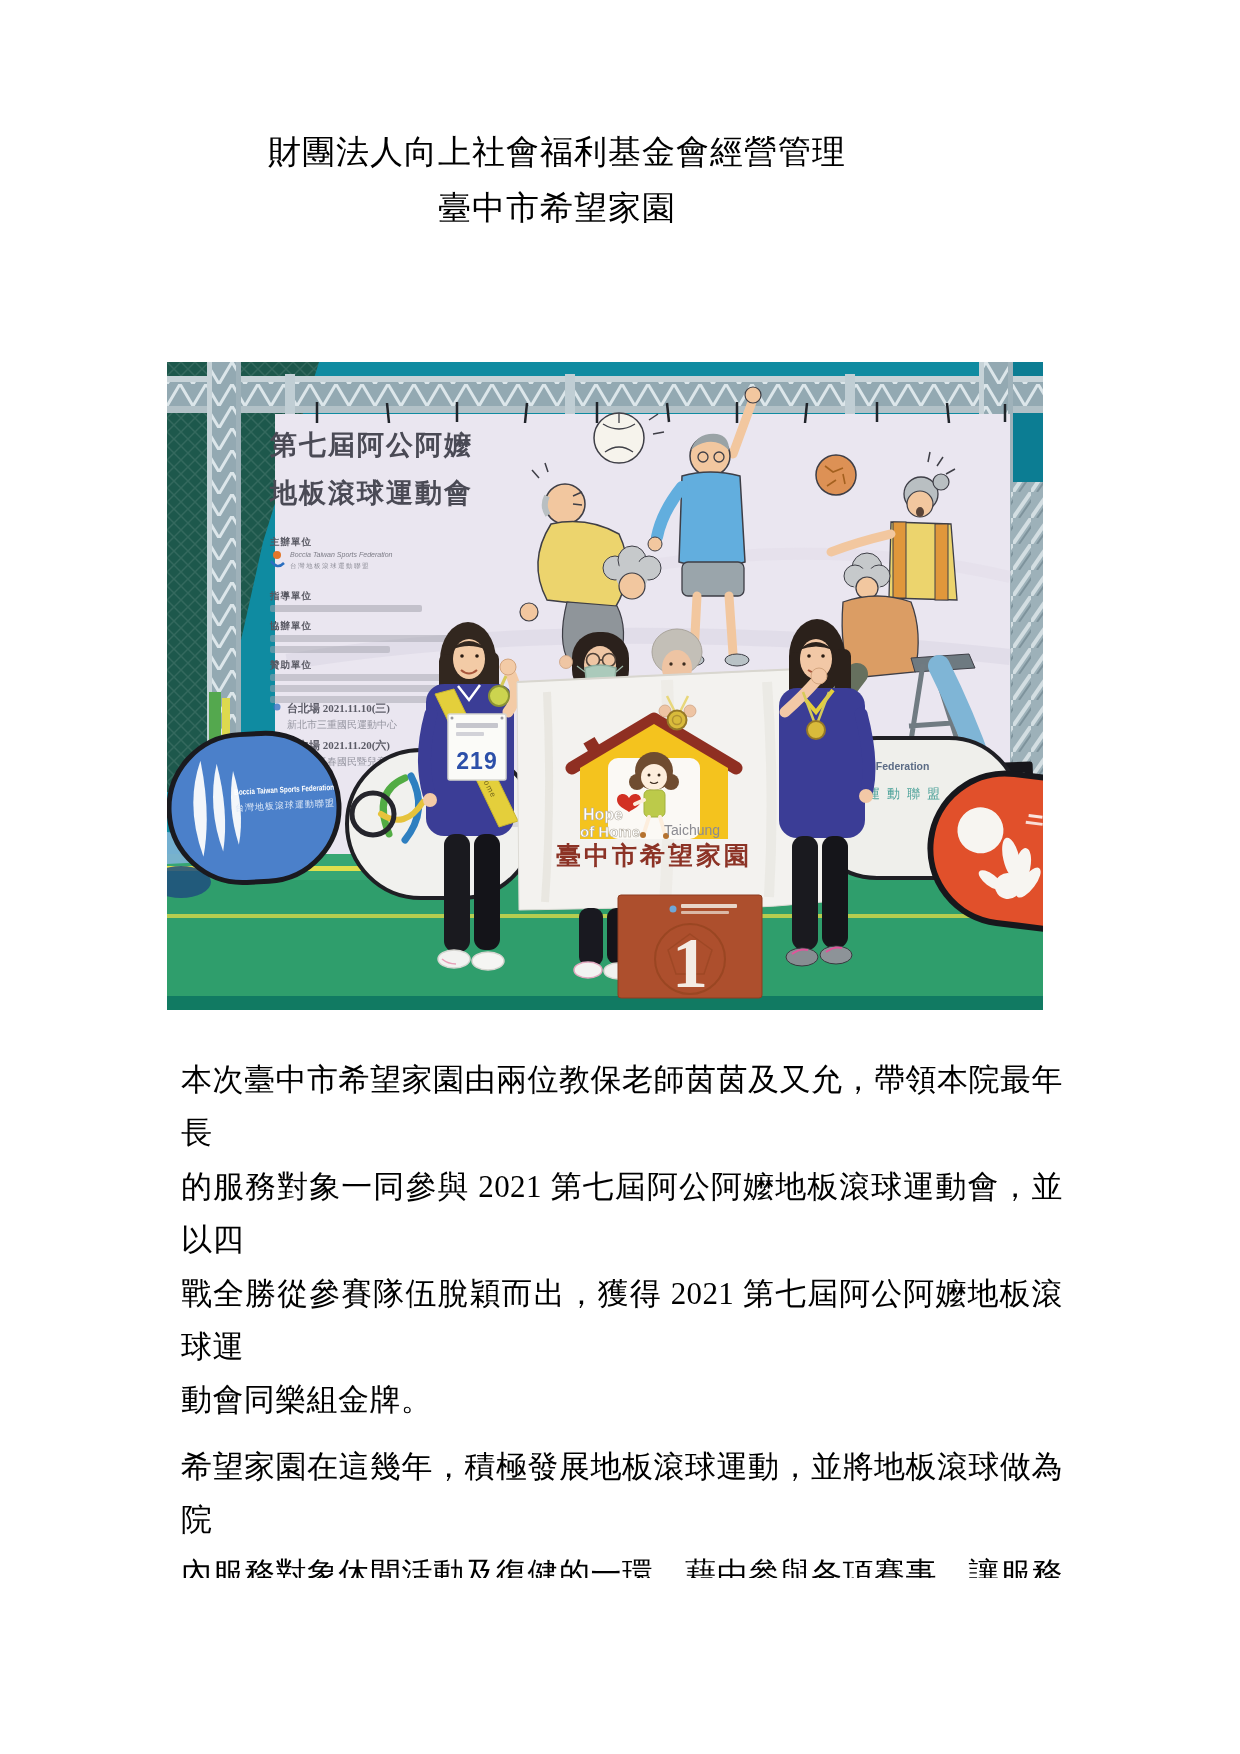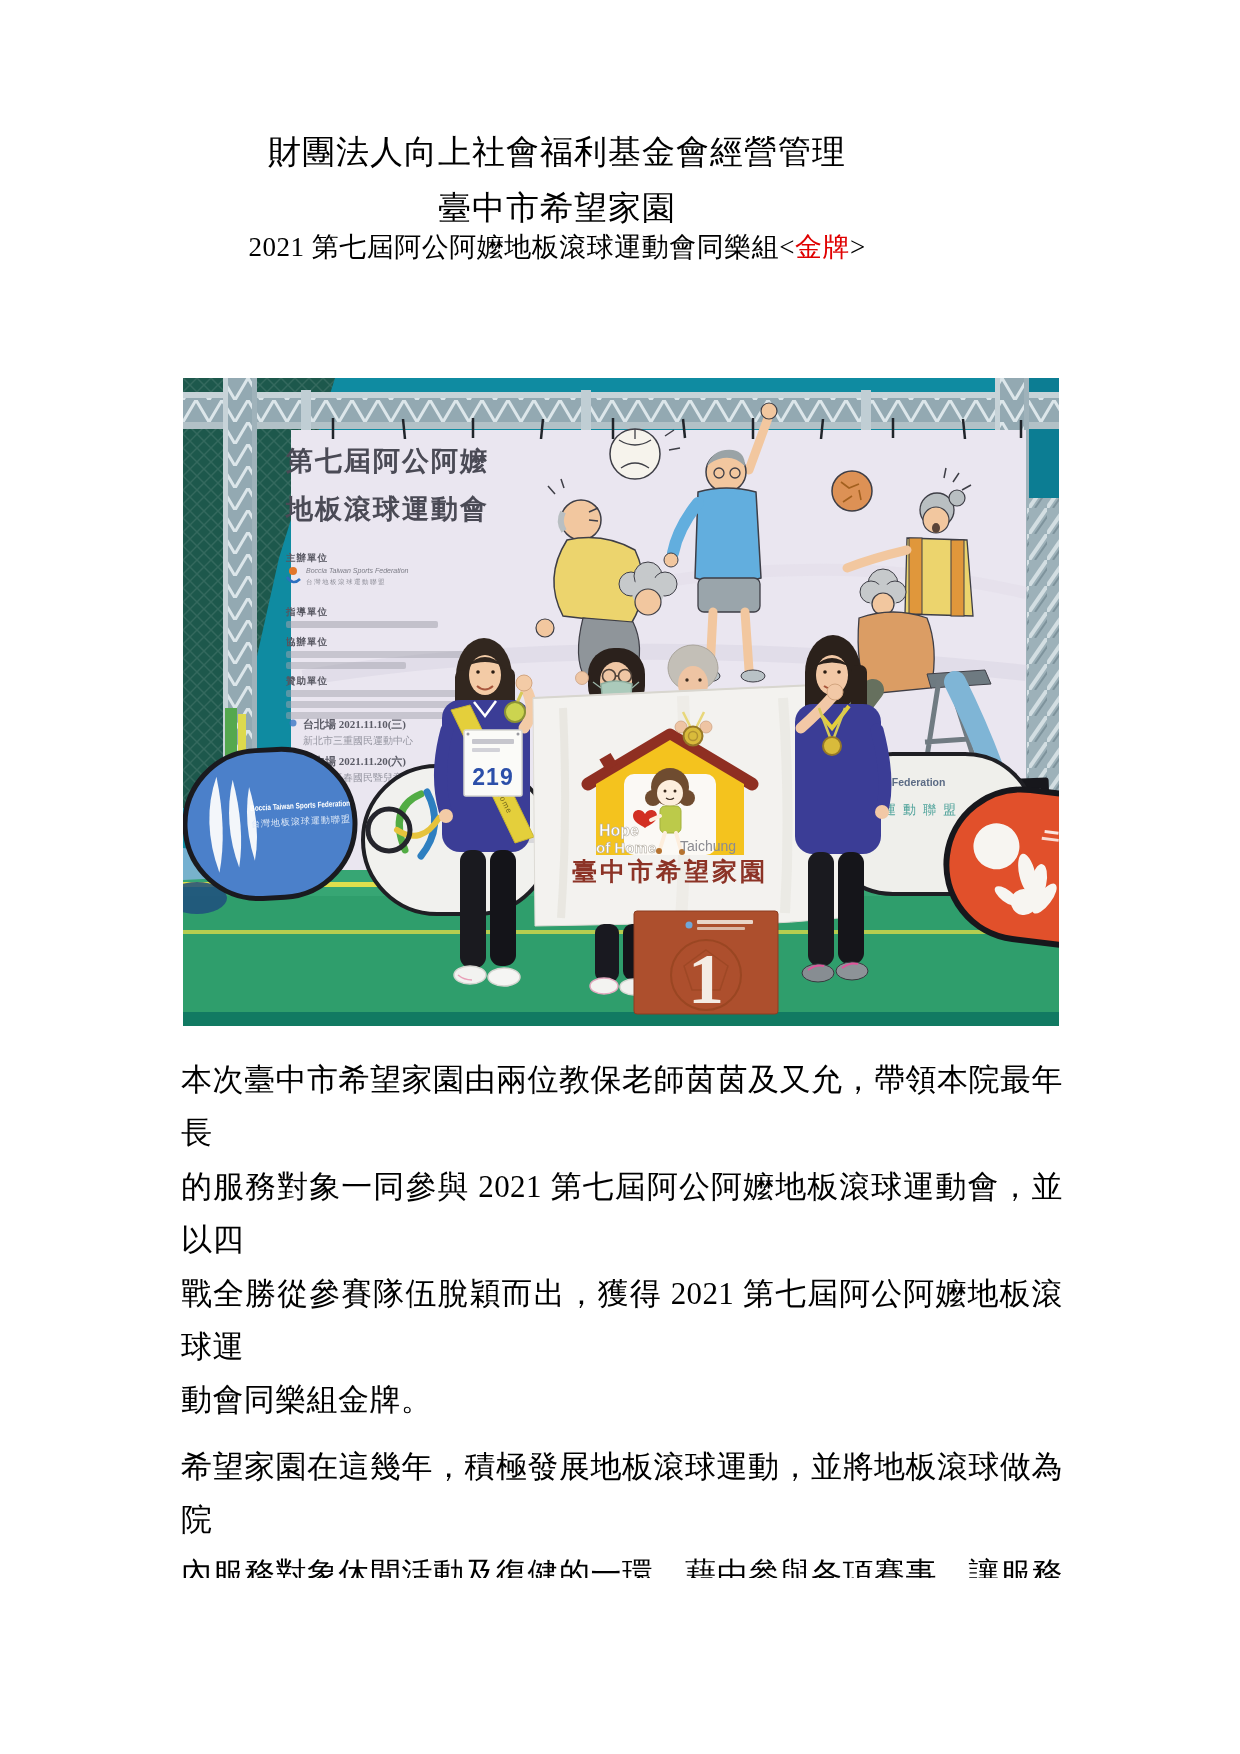--- a/index.html
+++ b/index.html
@@ -28,23 +28,22 @@
   svg text { font-family:"Liberation Serif","DejaVu Serif",serif; }
   svg text.sans { font-family:"Liberation Sans","DejaVu Sans",sans-serif; }
 </style>
 </head>
 <body>
 
 <div class="page">
 
   <div class="doc-title t1">財團法人向上社會福利基金會經營管理</div>
   <div class="doc-title t2">臺中市希望家園</div>
-  <div class="doc-subtitle"><span>2021 第七屆阿公阿嬤地板滾球運動會同樂組&lt;</span><span class="medal">金牌</span><span>&gt;</span></div>
-
-  <figure class="photo-frame" style="margin:16px">
+
+  <figure class="photo-frame" style="margin:0">
   <svg width="876" height="648" viewBox="0 0 876 648" xmlns="http://www.w3.org/2000/svg">
     <defs>
       <pattern id="trussX" width="26" height="22" patternUnits="userSpaceOnUse">
         <rect width="26" height="22" fill="#93a9b2"></rect>
         <path d="M0,22 L13,0 L26,22" stroke="#dce6ea" stroke-width="3" fill="none"></path>
       </pattern>
       <pattern id="netP" width="14" height="14" patternUnits="userSpaceOnUse">
         <path d="M0,14 L14,0 M0,0 L14,14" stroke="rgba(255,255,255,0.10)" stroke-width="1.4" fill="none"></path>
       </pattern>
       <pattern id="foilP" width="18" height="26" patternUnits="userSpaceOnUse">

